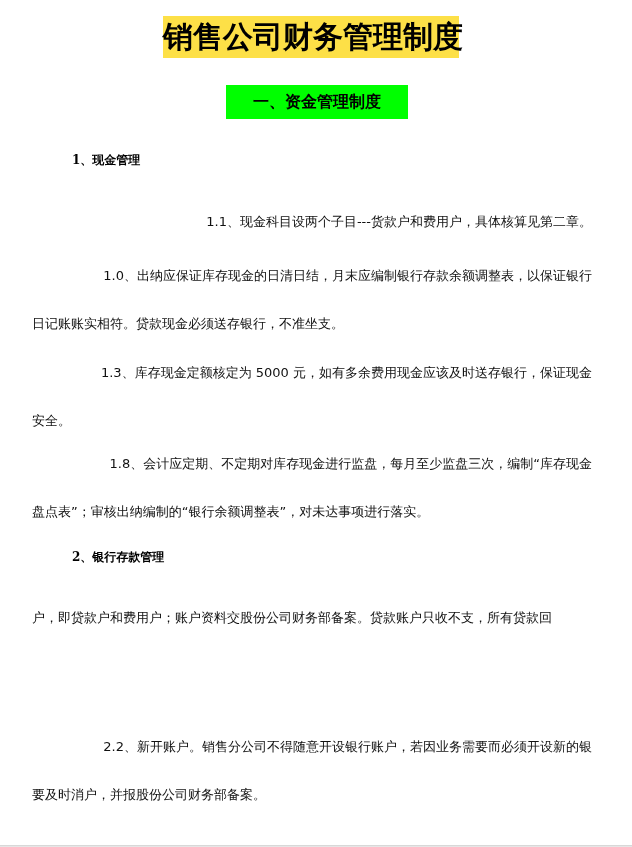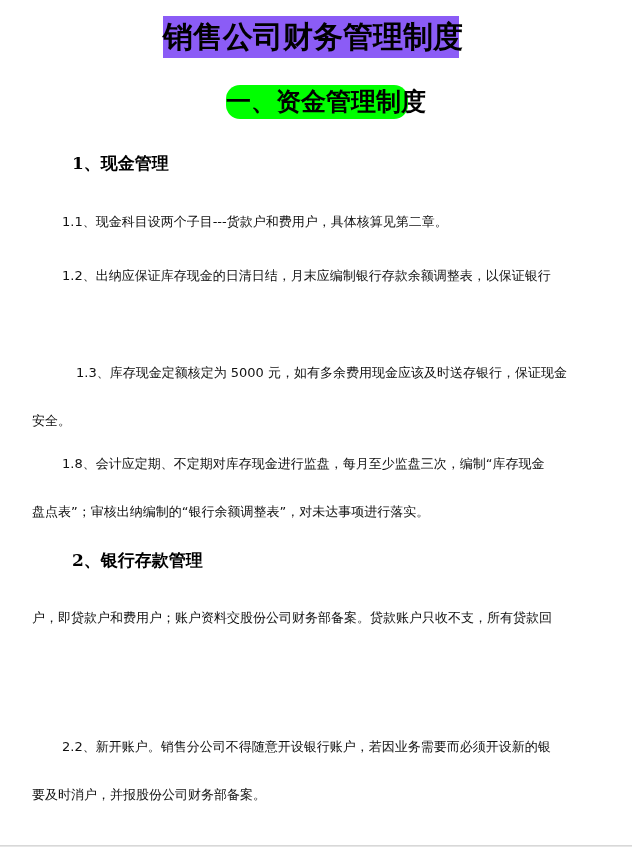--- a/index.html
+++ b/index.html
@@ -3,60 +3,60 @@
 <meta charset="utf-8">
 <style>
   html, body { margin:0; padding:0; }
   body {
     width:632px; height:847px; overflow:hidden; position:relative;
     background:#ffffff; color:#000;
     font-family: "DejaVu Sans", "Liberation Sans", sans-serif;
   }
   .title {
     position:absolute; left:163px; top:16px; width:296px; height:42px;
-    background:#8b5cf6; font-family:"DejaVu Serif", serif;
+    background:#fde047; font-family:"DejaVu Serif", serif;
     font-size:30px; font-weight:bold; line-height:42px; text-align:center;
     letter-spacing:0px; white-space:nowrap;
   }
   .subtitle {
     position:absolute; left:226px; top:85px; width:182px; height:34px;
     background:#00ff00; font-family:"DejaVu Serif", serif;
-    font-size:25px; font-weight:bold; line-height:34px; text-align:center;
+    font-size:16px; font-weight:bold; line-height:34px; text-align:center;
     white-space:nowrap;
-    border-radius:14px;
   }
   .h2 {
     position:absolute; left:72px; font-family:"DejaVu Serif", serif;
-    font-size:17px; font-weight:bold; white-space:nowrap;
+    font-size:12px; font-weight:bold; white-space:nowrap;
   }
   .para {
     position:absolute; left:32px; width:560px;
     font-size:13px; line-height:48px; color:#111;
   }
-  .para .first { display:block; white-space:nowrap; }
+  .para .first { display:block; white-space:nowrap;text-align:right; }
   .para .rest { display:block; white-space:nowrap; }
   .bottom-bar {
     position:absolute; left:0; top:845px; width:632px; height:2px;
     background:#e6e6e6; border-top:1px solid #d8d8d8;
   }
 </style>
 </head>
 <body>
 
 <div class="title">销售公司财务管理制度</div>
 <div class="subtitle">一、资金管理制度</div>
 
 <div class="h2" style="top:152px">1、现金管理</div>
 
 <div class="para" style="top:198px">
   <span class="first" style="padding-left:30px">1.1、现金科目设两个子目---货款户和费用户，具体核算见第二章。</span>
 </div>
 
 <div class="para" style="top:252px">
-  <span class="first" style="padding-left:30px">1.2、出纳应保证库存现金的日清日结，月末应编制银行存款余额调整表，以保证银行</span>
+  <span class="first" style="padding-left:30px">1.0、出纳应保证库存现金的日清日结，月末应编制银行存款余额调整表，以保证银行</span>
+  <span class="rest">日记账账实相符。贷款现金必须送存银行，不准坐支。</span>
 </div>
 
 <div class="para" style="top:349px">
   <span class="first" style="padding-left:44px">1.3、库存现金定额核定为 5000 元，如有多余费用现金应该及时送存银行，保证现金</span>
   <span class="rest">安全。</span>
 </div>
 
 <div class="para" style="top:440px">
   <span class="first" style="padding-left:30px">1.8、会计应定期、不定期对库存现金进行监盘，每月至少监盘三次，编制“库存现金</span>
   <span class="rest">盘点表”；审核出纳编制的“银行余额调整表”，对未达事项进行落实。</span>

